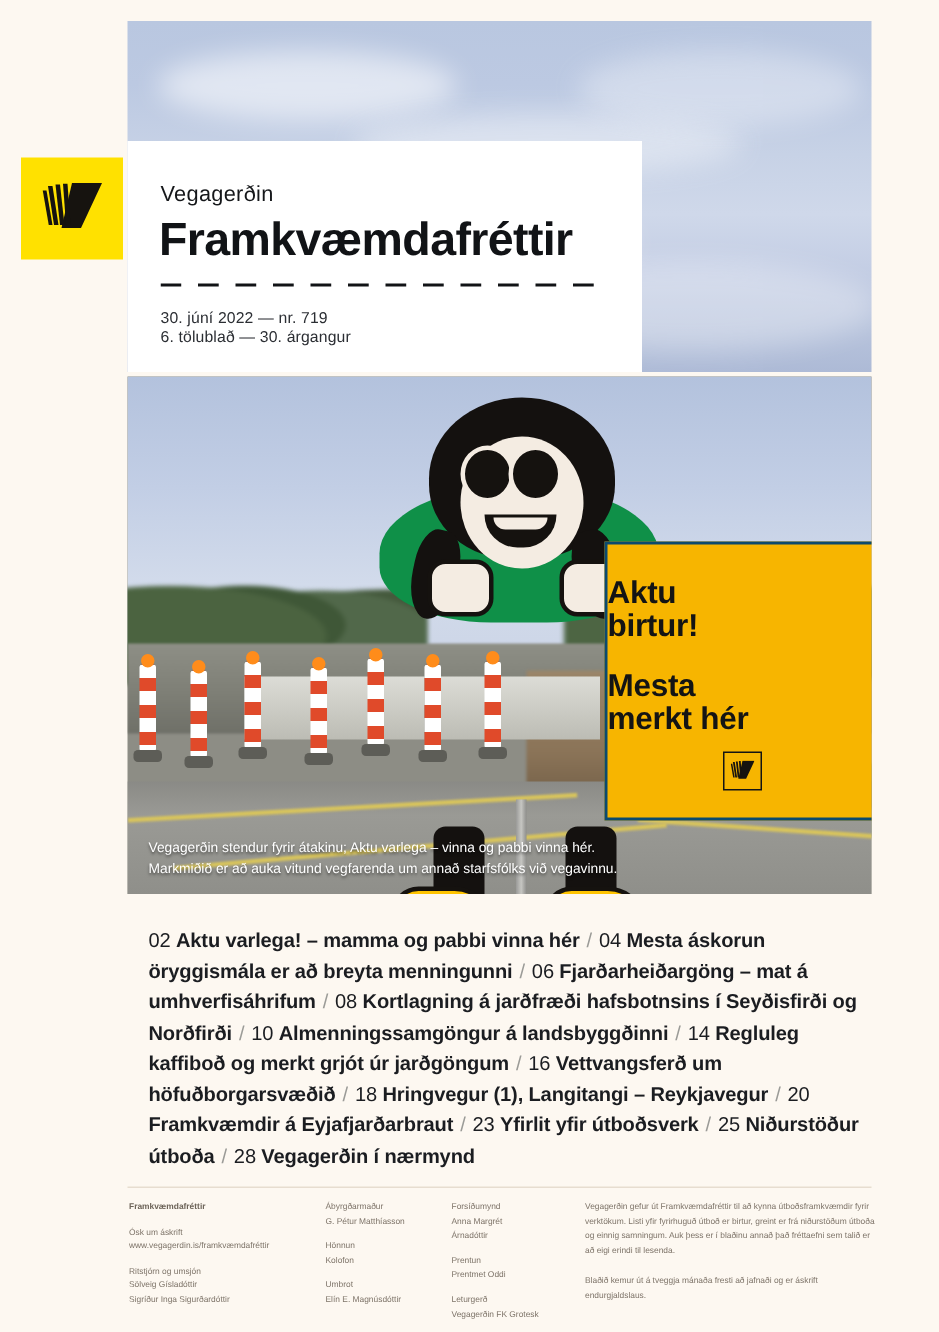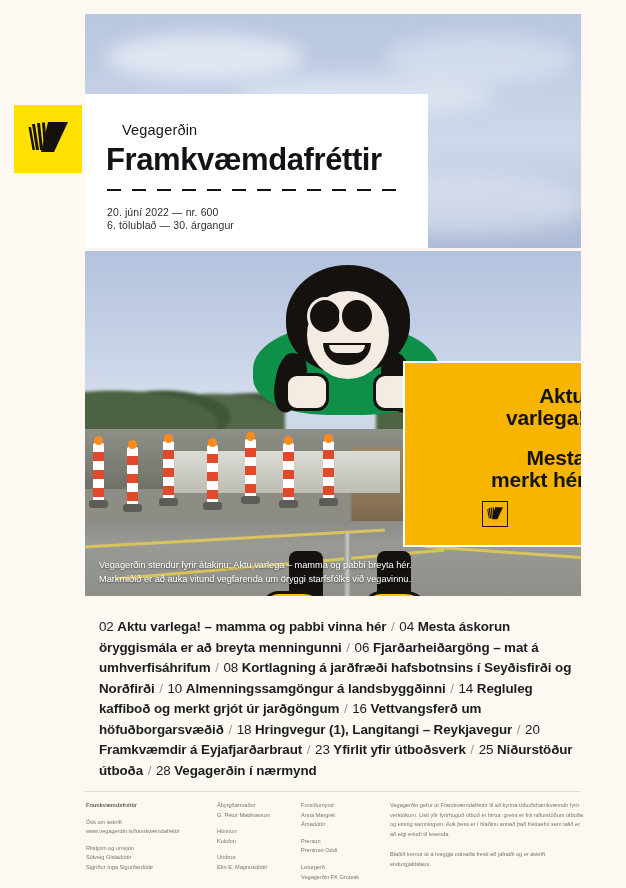--- a/index.html
+++ b/index.html
@@ -77,21 +77,20 @@
     background: #ffffff;
     padding: 0;
   }
   .brand-name {
     position: absolute;
     left: 22px;
     top: 28px;
     font-size: 14.5px;
     color: #15171a;
     letter-spacing: .2px;
-    margin-left: 15px;
   }
   .main-title {
     position: absolute;
     left: 21px;
     top: 48px;
     font-size: 31px;
     font-weight: bold;
     color: #111316;
     letter-spacing: -0.4px;
     white-space: nowrap;
@@ -251,23 +250,23 @@
     position:absolute; top:330px; width:62px; height:30px;
     background:#ffc400; border:3px solid #15120f; border-radius:18px 26px 10px 10px;
   }
   .shoe-l { left:30px; }
   .shoe-r { left:132px; }
 
   
   .sign {
     position:absolute; left:172px; top:100px; width:180px; height:182px;
     background:#f7b500;
-    border:2px solid #ffffff;
+    border:2px solid #0c4a6e;
     z-index: 5;
-    text-align:right;
+    text-align:left;
   }
   .sign-l1 {
     margin-top:22px; font-size:21px; font-weight:bold; color:#141414;
     line-height:1.05; letter-spacing:-.2px;
   }
   .sign-l2 {
     margin-top:18px; font-size:21px; font-weight:bold; color:#141414;
     line-height:1.05; letter-spacing:-.2px;
   }
   .sign-logo {
@@ -335,21 +334,21 @@
         <path d="M14,0.5 L17,0.5 L19,28 L16,28 Z"></path>
         <path d="M0.5,5 L3,5 L7,28 L4.5,28 Z"></path>
       </g>
     </svg>
   </div>
 
   <div class="title-card">
     <div class="brand-name">Vegagerðin</div>
     <div class="main-title">Framkvæmdafréttir</div>
     <div class="dash-rule"></div>
-    <div class="issue-line issue-1">20. júní 2022 — nr. 600</div>
+    <div class="issue-line issue-1">30. júní 2022 — nr. 719</div>
     <div class="issue-line issue-2">6. tölublað — 30. árgangur</div>
   </div>
 
   <div class="main-photo">
     <div class="mp-sky"></div>
     <div class="mp-trees-l"></div>
     <div class="mp-trees-r"></div>
     <div class="mp-bank"></div>
     <div class="mp-dirt"></div>
     <div class="mp-grass-r"></div>
@@ -398,43 +397,43 @@
       <div class="char-hand hand-l"></div>
       <div class="char-hand hand-r"></div>
       <div class="char-leg leg-l"></div>
       <div class="char-leg leg-r"></div>
       <div class="char-shoe shoe-l"></div>
       <div class="char-shoe shoe-r"></div>
 
       <div class="sign">
         <div class="sign-l1">
           <div>Aktu</div>
-          <div>varlega!</div>
+          <div>birtur!</div>
         </div>
         <div class="sign-l2">
           <div>Mesta</div>
           <div>merkt hér</div>
         </div>
         <div class="sign-logo">
           <svg width="16" height="14" viewBox="0 0 40 34" aria-hidden="true">
             <polygon points="20,0 40,0 26,30 13,30" fill="#16130f"></polygon>
             <g fill="#16130f">
               <path d="M4,2 L7,2 L11,28 L8,28 Z"></path>
               <path d="M9,1 L12,1 L15,28 L12,28 Z"></path>
               <path d="M14,0.5 L17,0.5 L19,28 L16,28 Z"></path>
               <path d="M0.5,5 L3,5 L7,28 L4.5,28 Z"></path>
             </g>
           </svg>
         </div>
       </div>
     </div>
 
     <div class="photo-caption">
-      <div>Vegagerðin stendur fyrir átakinu; Aktu varlega – mamma og pabbi breyta hér.</div>
-      <div>Markmiðið er að auka vitund vegfarenda um öryggi starfsfólks við vegavinnu.</div>
+      <div>Vegagerðin stendur fyrir átakinu; Aktu varlega – vinna og pabbi vinna hér.</div>
+      <div>Markmiðið er að auka vitund vegfarenda um annað starfsfólks við vegavinnu.</div>
     </div>
   </div>
 
   <div class="toc" id="toc"><span class="num">02 </span><span class="ttl">Aktu varlega! – mamma og pabbi vinna hér</span><span class="sep"> / </span><span class="num">04 </span><span class="ttl">Mesta áskorun öryggismála er að breyta menningunni</span><span class="sep"> / </span><span class="num">06 </span><span class="ttl">Fjarðarheiðargöng – mat á umhverfisáhrifum</span><span class="sep"> / </span><span class="num">08 </span><span class="ttl">Kortlagning á jarðfræði hafsbotnsins í Seyðisfirði og Norðfirði</span><span class="sep"> / </span><span class="num">10 </span><span class="ttl">Almenningssamgöngur á landsbyggðinni</span><span class="sep"> / </span><span class="num">14 </span><span class="ttl">Regluleg kaffiboð og merkt grjót úr jarðgöngum</span><span class="sep"> / </span><span class="num">16 </span><span class="ttl">Vettvangsferð um höfuðborgarsvæðið</span><span class="sep"> / </span><span class="num">18 </span><span class="ttl">Hringvegur (1), Langitangi – Reykjavegur</span><span class="sep"> / </span><span class="num">20 </span><span class="ttl">Framkvæmdir á Eyjafjarðarbraut</span><span class="sep"> / </span><span class="num">23 </span><span class="ttl">Yfirlit yfir útboðsverk</span><span class="sep"> / </span><span class="num">25 </span><span class="ttl">Niðurstöður útboða</span><span class="sep"> / </span><span class="num">28 </span><span class="ttl">Vegagerðin í nærmynd</span></div>
 
   <div class="footer-rule"></div>
   <div class="footer">
 
     <div class="fcol fc1">
       <div class="fgroup">

